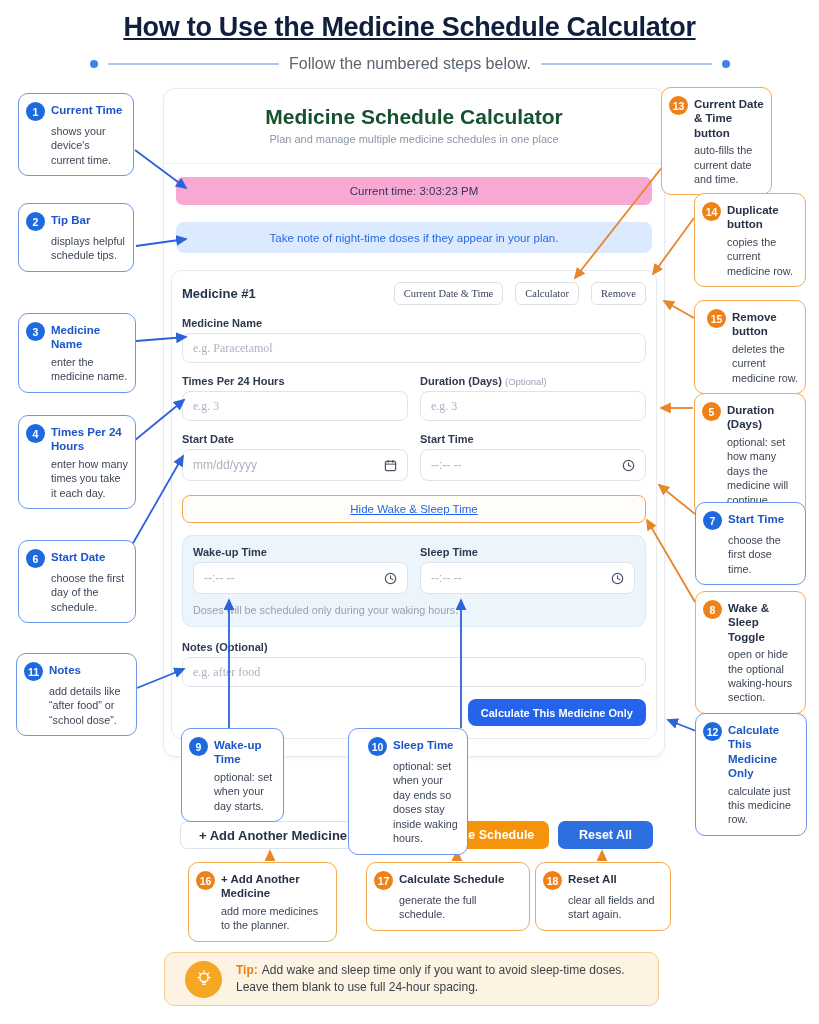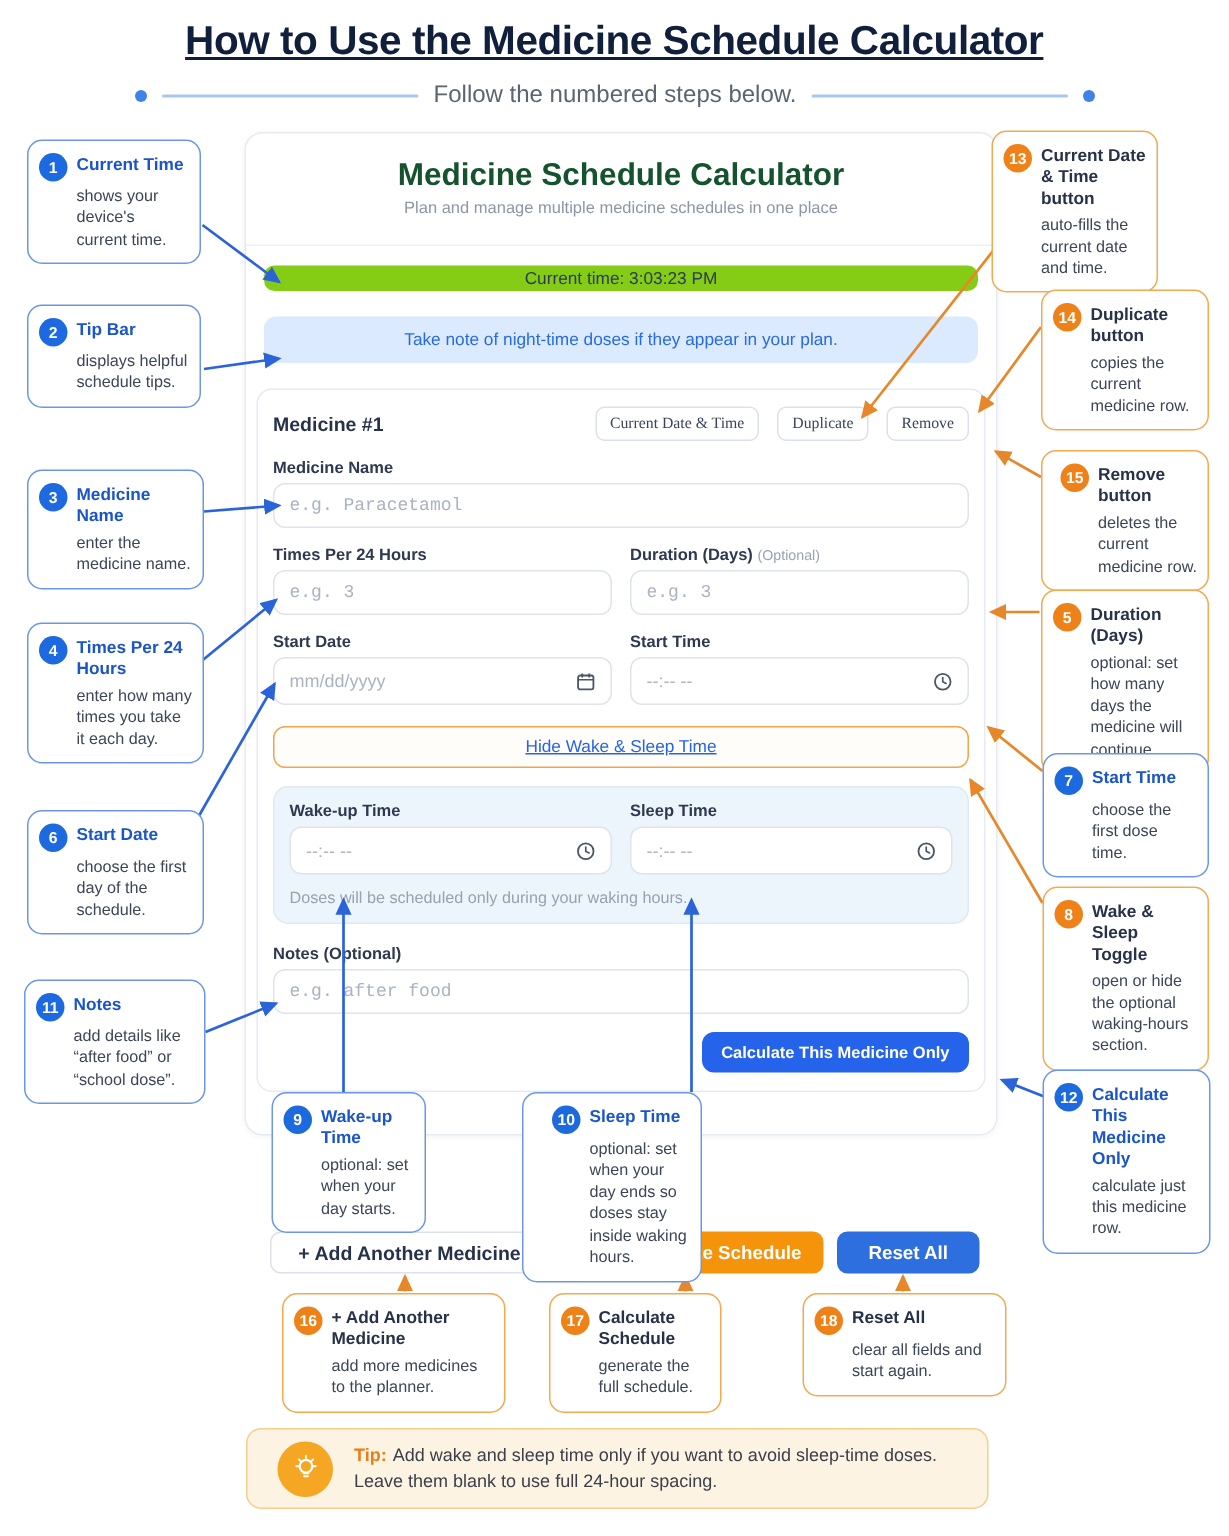--- a/index.html
+++ b/index.html
@@ -13,37 +13,37 @@
   .sub-dot{width:8px;height:8px;border-radius:50%;background:#3f83e8;flex:none;}
   .sub-line{flex:1;height:2px;background:#a9c6ee;border-radius:2px;}
   .sub-text{font-size:16px;color:#5b6570;white-space:nowrap;}
 
   
   .main-card{position:absolute;left:163px;top:88px;width:500px;height:667px;background:#fff;
     border:1px solid #e7ebf1;border-radius:12px;box-shadow:0 1px 4px rgba(20,40,80,.05);z-index:1;}
   .calc-title{margin-top:16px;text-align:center;font-size:21px;font-weight:800;color:#14532d;}
   .calc-sub{margin-top:4px;text-align:center;font-size:11px;color:#8d96a5;}
   .divider{margin-top:18px;border-top:1px solid #edf0f5;}
-  .time-bar{margin:13px 12px 0;height:17px;background:#84cc16;border-radius:7px;
+  .time-bar{margin:13px 12px 0;height:28px;background:#f9a8d4;border-radius:7px;
     display:flex;align-items:center;justify-content:center;font-size:11.5px;color:#2c3a52;}
   .tipbar{margin:17px 12px 0;height:31px;background:#dbeafe;border-radius:8px;
     display:flex;align-items:center;justify-content:center;font-size:11.5px;color:#2a6ae0;}
 
   
   .med-card{margin:17px 7px 0;border:1px solid #e7ebf1;border-radius:10px;padding:10px 10px 12px;}
   .med-head{display:flex;align-items:center;justify-content:space-between;height:24px;}
   .med-title{font-size:13px;font-weight:700;color:#26324a;}
   .med-btns{display:flex;gap:12px;font-family:Liberation Serif, serif;}
   .sm-btn{background:#fff;border:1px solid #dbe1e9;border-radius:6px;height:23px;padding:0 9px;
     font-size:10.5px;color:#39445a;font-family:inherit;cursor:pointer;white-space:nowrap;}
   .f-label{margin-top:12px;font-size:11px;font-weight:700;color:#2e3950;}
   .opt{font-weight:400;color:#9aa3b2;font-size:9.5px;}
   .inp{margin-top:4px;height:30px;border:1px solid #dfe4eb;border-radius:8px;background:#fff;
     display:flex;align-items:center;justify-content:space-between;padding:0 10px;font-size:12px;color:#3a4454;box-sizing:border-box;}
-  input.inp{width:100%;display:block;font-family:Liberation Mono, monospace;}
+  input.inp{width:100%;display:block;font-family:Liberation Serif, serif;}
   input.inp::placeholder{color:#aab3c0;}
   .ph{color:#aab3c0;}
   .grid2{display:grid;grid-template-columns:1fr 1fr;column-gap:12px;}
   .toggle-bar{margin-top:14px;height:26px;border:1.5px solid #f0a44c;border-radius:8px;background:#fffdf9;
     display:flex;align-items:center;justify-content:center;cursor:pointer;}
   .toggle-link{font-size:11.5px;color:#2563eb;text-decoration:underline;}
   .wake-panel{margin-top:12px;background:#edf5fc;border:1px solid #ddeaf6;border-radius:10px;padding:10px;}
   .wake-panel .f-label{margin-top:0;}
   .wake-panel .inp{background:#fff;}
   .wake-note{margin-top:10px;font-size:10.8px;color:#97a1b0;}
@@ -102,21 +102,21 @@
     <div class="calc-sub">Plan and manage multiple medicine schedules in one place</div>
     <div class="divider"></div>
     <div class="time-bar">Current time: 3:03:23 PM</div>
     <div class="tipbar">Take note of night-time doses if they appear in your plan.</div>
 
     <div class="med-card">
       <div class="med-head">
         <div class="med-title">Medicine #1</div>
         <div class="med-btns">
           <button class="sm-btn">Current Date &amp; Time</button>
-          <button class="sm-btn">Duplicate</button>
+          <button class="sm-btn">Calculator</button>
           <button class="sm-btn">Remove</button>
         </div>
       </div>
 
       <div class="f-label">Medicine Name</div>
       <input class="inp" placeholder="e.g. Paracetamol" style="">
 
       <div class="grid2">
         <div class="f-label">Times Per 24 Hours</div>
         <div class="f-label">
@@ -294,21 +294,21 @@
       </div>
     <div class="co-body">optional: set when your day ends so doses stay inside waking hours.</div>
   </div>
   <div class="callout orange" style="left:188px;top:862px;width:149px;">
     <div class="co-head">
         <span class="badge">16</span>
       <span class="co-title">+ Add Another Medicine</span>
       </div>
     <div class="co-body">add more medicines to the planner.</div>
   </div>
-  <div class="callout orange" style="left:366px;top:862px;width:115px;">
+  <div class="callout orange" style="left:366px;top:862px;width:164px;">
     <div class="co-head">
         <span class="badge">17</span>
       <span class="co-title">Calculate Schedule</span>
       </div>
     <div class="co-body">generate the full schedule.</div>
   </div>
   <div class="callout orange" style="left:535px;top:862px;width:136px;">
     <div class="co-head">
         <span class="badge">18</span>
       <span class="co-title">Reset All</span>

